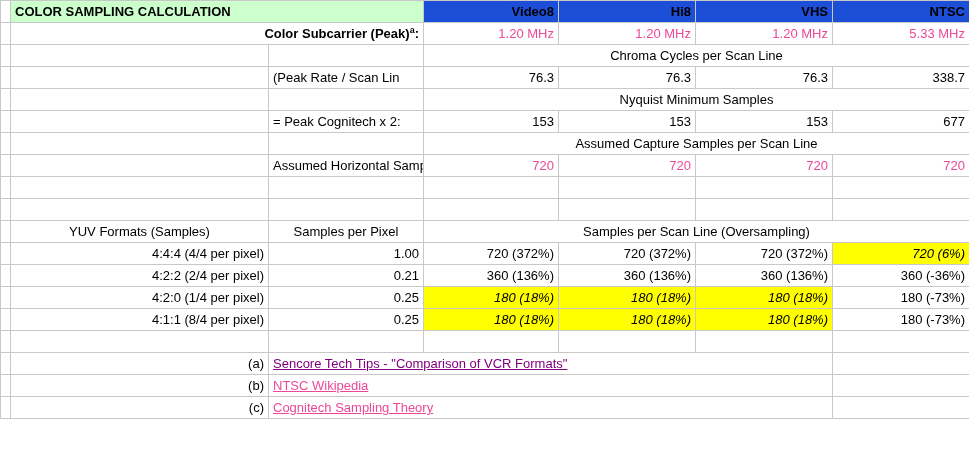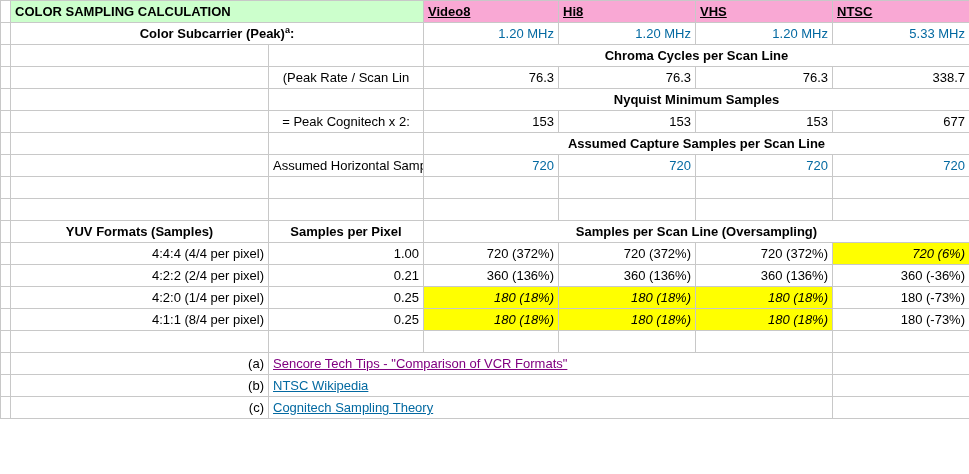--- a/index.html
+++ b/index.html
@@ -36,41 +36,41 @@
   col.c4 { width: 137px; }
   col.c5 { width: 137px; }
   col.c6 { width: 137px; }
 
   .hdr {
     background: #ccffcc;
     font-weight: bold;
     text-align: left;
   }
   .hdr-right {
-    background: #f9a8d4;
+    background: #1d4ed8;
     font-weight: bold;
-    text-decoration: underline;
-  }
-  .bold { font-weight: bold; }
+    text-align: right;
+  }
+  .bold { font-weight: normal; }
   .right { text-align: right; }
   .center { text-align: center; }
-  .blue { color: #0369a1; }
+  .blue { color: #ec4899; }
   .yellow { background: #ffff00; font-style: italic; }
   .spacer-row td { border: 1px solid #c8c8c8; }
   .link {
-    color: #0369a1;
+    color: #ec4899;
     text-decoration: underline;
     cursor: pointer;
   }
   .link.visited {
     color: #800080;
   }
   sup { font-size: 9px; vertical-align: super; }
-  .sec-label { text-align: center; font-weight: bold; }
-  .tiny-left { text-align: center; }
+  .sec-label { text-align: right; font-weight: bold; }
+  .tiny-left { text-align: left; }
 </style>
 </head>
 <body>
 
 <table class="sheet">
   <colgroup>
     <col class="c0">
       <col class="c1">
       <col class="c2">
       <col class="c3">

